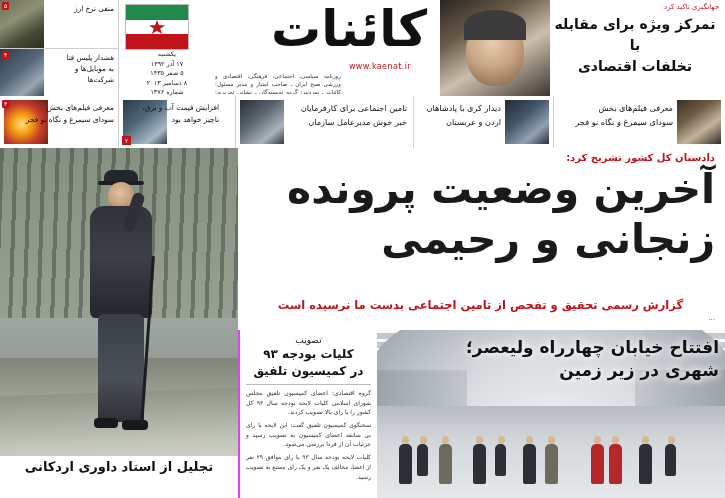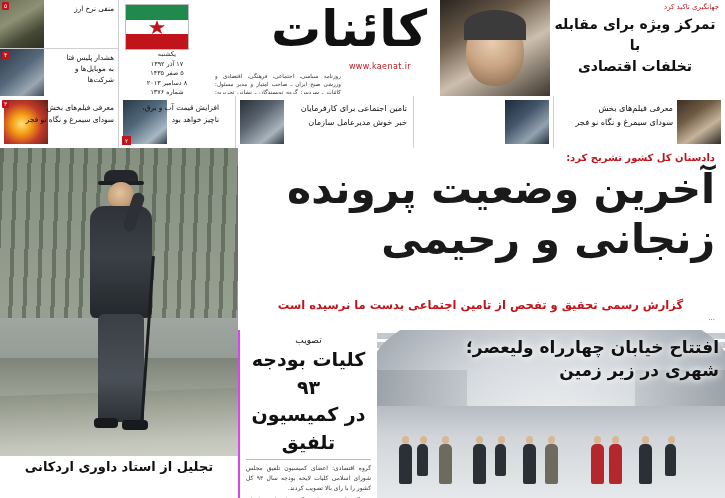--- a/index.html
+++ b/index.html
@@ -477,21 +477,21 @@
     overflow: hidden;
   }
   .budget-kicker {
     font-size: 9px;
     color: #111;
     direction: rtl;
     text-align: center;
     margin: 1px 0 1px 0;
   }
   .budget-title {
-    font-size: 19px;
+    font-size: 12px;
     font-weight: bold;
     line-height: 1.45;
     color: #111;
     direction: rtl;
     text-align: center;
     margin-bottom: 3px;
   }
   .budget-title .ln { display: block; }
   .budget-body {
     font-size: 6px;
@@ -595,20 +595,24 @@
     <div class="band-cell bc-1">
       <div class="band-photo rightpos ph-jahangiri"></div>
       <div class="band-text" style="right:52px; left:4px;">
         <span class="ln">معرفی فیلم‌های بخش</span>
         <span class="ln">سودای سیمرغ و نگاه نو فجر</span>
       </div>
     </div>
 
     <div class="band-cell bc-2">
       <div class="band-photo rightpos ph-kerry"></div>
+      <div class="band-text" style="right:52px; left:4px;">
+        <span class="ln">دیدار کری با پادشاهان</span>
+        <span class="ln">اردن و عربستان</span>
+      </div>
     </div>
 
     <div class="band-cell bc-3">
       <div class="band-photo leftpos ph-sazman"></div>
       <div class="band-text" style="right:6px; left:52px;">
         <span class="ln">تامین اجتماعی برای کارفرمایان</span>
         <span class="ln">خبر خوش مدیرعامل سازمان</span>
       </div>
     </div>
 

